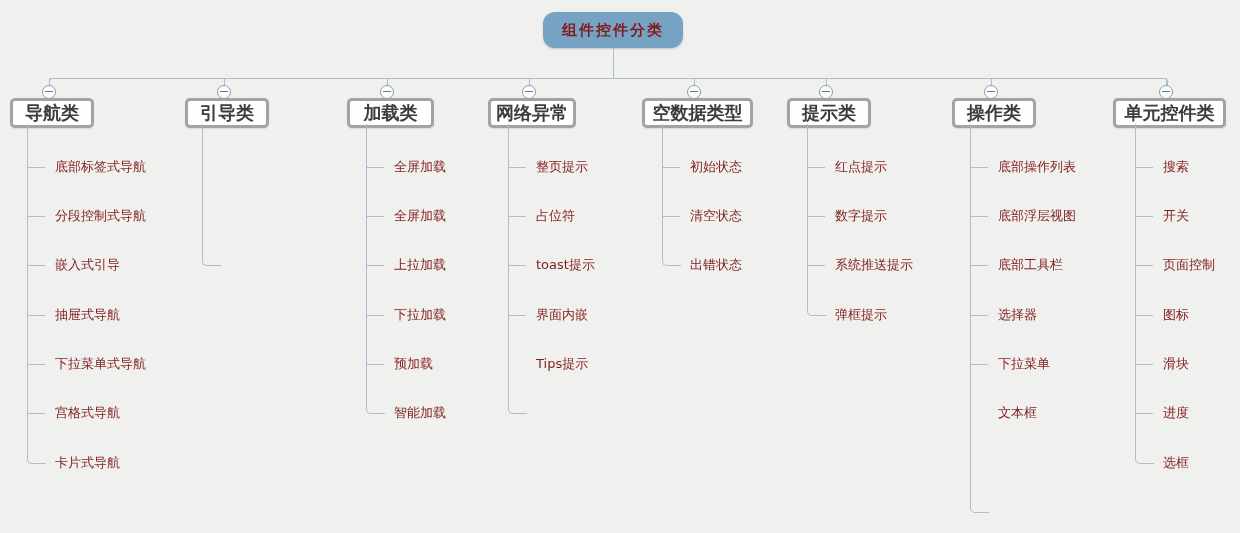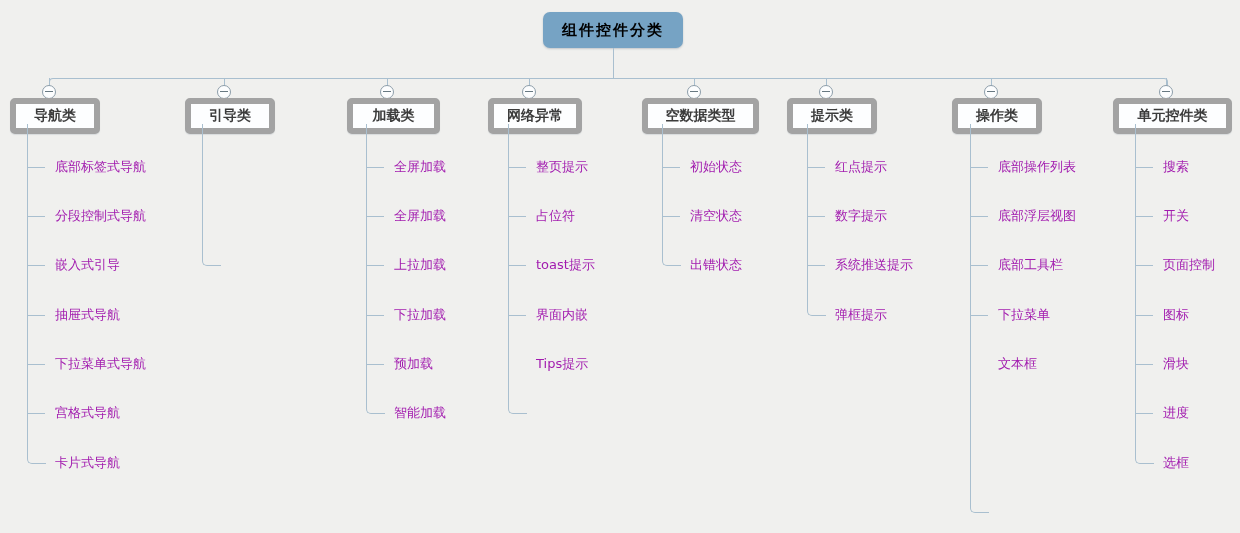--- a/index.html
+++ b/index.html
@@ -9,22 +9,22 @@
   }
   #canvas{
     position:relative;
     width:1240px;height:533px;
     background:#f0f0ee;
     overflow:hidden;
   }
   
   .root-node{
     position:absolute;left:543px;top:12px;width:140px;height:36px;
-    background:#76a3c4;border-radius:7px;
-    color:#000000;font-size:15px;font-weight:bold;letter-spacing:2px;
+    background:#76a3c4;border-radius:12px;
+    color:#7f1d1d;font-size:15px;font-weight:bold;letter-spacing:2px;
     display:flex;align-items:center;justify-content:center;
     box-shadow:0 1px 2px rgba(60,80,100,.25);
     cursor:pointer;
   }
   
   .line{position:absolute;pointer-events:none;}
   .root-drop{left:613px;top:48px;height:31px;width:0;border-left:1px solid #a9bfcf;}
   .bus{
     left:49px;top:78px;width:1117px;height:8px;
     border-top:1px solid #a9bfcf;border-left:1px solid #a9bfcf;border-right:1px solid #a9bfcf;
@@ -50,40 +50,40 @@
     position:absolute;left:calc(var(--cx) - 7px);top:85px;
     width:12px;height:12px;border:1px solid #8d9da9;border-radius:50%;
     background:#fcfdfe;cursor:pointer;
   }
   .collapse::after{
     content:"";position:absolute;left:2px;right:2px;top:5px;
     border-top:1px solid #687982;
   }
   .cat{
     position:absolute;left:var(--nl);top:98px;width:var(--nw);height:24px;
-    background:#fdfeff;border:6px solid #a3a3a3;border-radius:5px;
+    background:#fdfeff;border:3px solid #a3a3a3;border-radius:5px;
     display:flex;align-items:center;justify-content:center;
-    font-size:14px;font-weight:bold;color:#3c3c3c;white-space:nowrap;
+    font-size:18px;font-weight:bold;color:#3c3c3c;white-space:nowrap;
     box-shadow:0 1px 1px rgba(80,100,120,.15);
     cursor:pointer;
   }
   .spine{
     position:absolute;left:var(--sx);top:124px;width:18px;
     height:calc(var(--last) - 124px);
     border-left:1px solid #a9bfcf;border-bottom:1px solid #a9bfcf;
     border-bottom-left-radius:5px;pointer-events:none;
   }
   .leaves{
     position:absolute;left:calc(var(--sx) + 28px);top:142px;
     margin:0;padding:0;list-style:none;
   }
   .leaf{
     position:relative;height:49.35px;
     display:flex;align-items:center;
-    font-size:13px;color:#a21caf;white-space:nowrap;
+    font-size:13px;color:#7f1d1d;white-space:nowrap;
     cursor:pointer;
   }
   .leaf::before{
     content:"";position:absolute;left:-28px;top:50%;width:18px;
     border-top:1px solid #a9bfcf;
   }
   .leaf:last-child::before{display:none;}
 </style>
 </head>
 <body>
@@ -174,20 +174,21 @@
 
   <div class="branch c7">
     <div class="drop"></div>
     <div class="collapse"></div>
     <div class="cat">操作类</div>
     <div class="spine"></div>
     <ul class="leaves">
       <li class="leaf">底部操作列表</li>
       <li class="leaf">底部浮层视图</li>
       <li class="leaf">底部工具栏</li>
+      <li class="leaf">选择器</li>
       <li class="leaf">下拉菜单</li>
       <li class="leaf">文本框</li>
     </ul>
   </div>
 
   <div class="branch c8">
     <div class="drop"></div>
     <div class="collapse"></div>
     <div class="cat">单元控件类</div>
     <div class="spine"></div>

